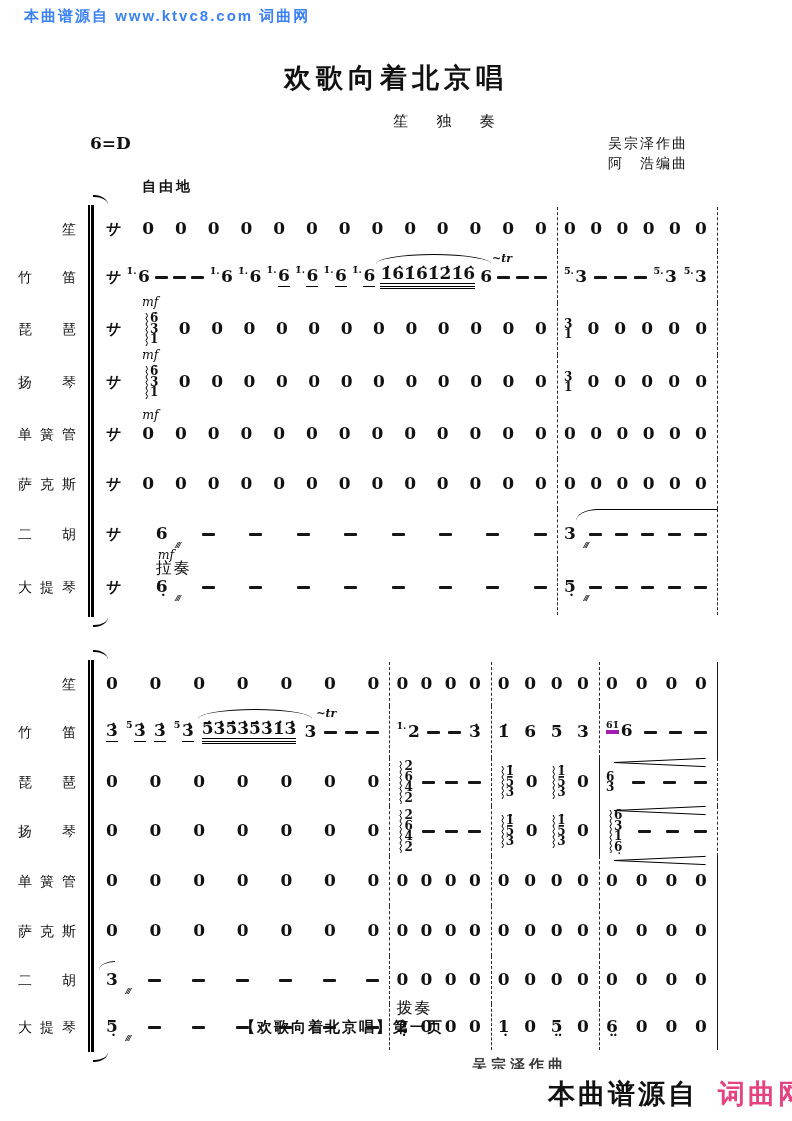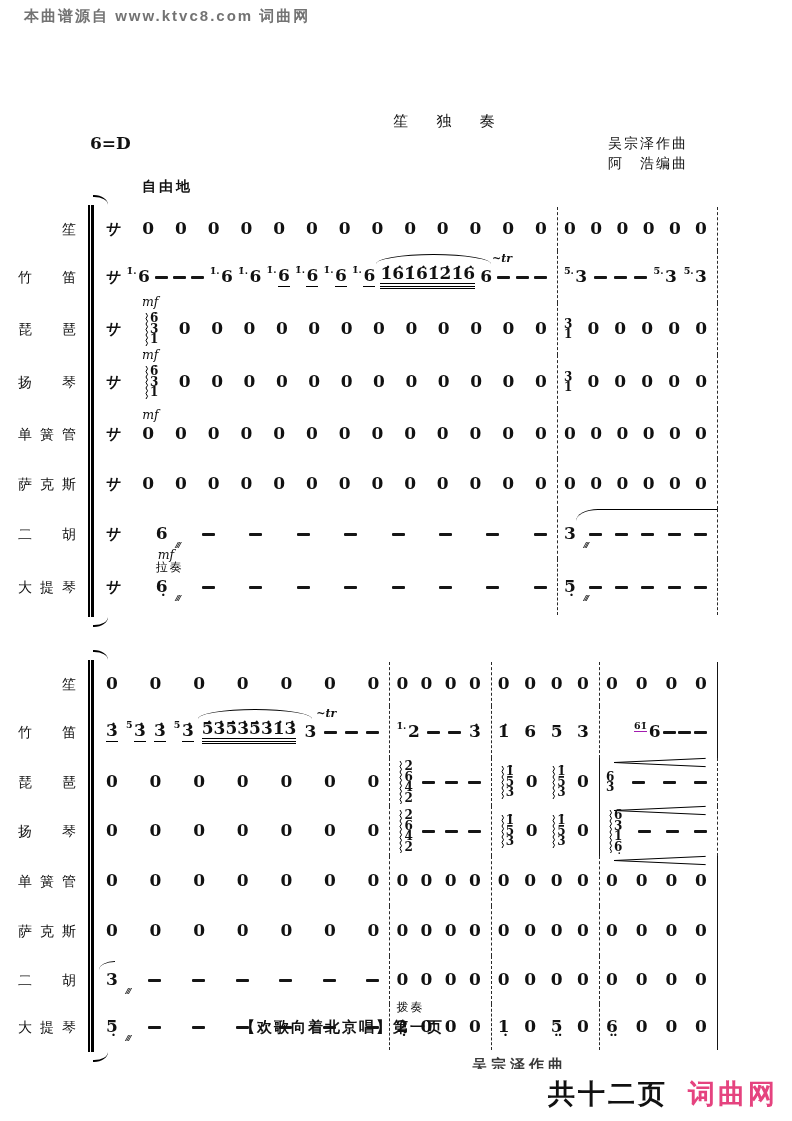--- a/index.html
+++ b/index.html
@@ -25,48 +25,49 @@
   .bar{position:relative;display:flex;align-items:center;justify-content:space-between;
        padding:0 10px 0 6px;box-sizing:border-box;height:100%;}
   .bl-d{border-right:1.5px dashed #2a2a2a;}
   .bl-s{border-right:1.5px solid #151515;}
   
   .tok{position:relative;display:inline-flex;align-items:center;line-height:1.05;
        font-family:"DejaVu Serif","Liberation Serif",serif;font-weight:700;font-size:17px;}
   .tok .main{display:inline-flex;align-items:baseline;position:relative;}
   .pre .nn{font-family:"Liberation Sans",sans-serif;font-size:15px;display:inline-block;transform:skewX(-10deg);}
   .grace{font-size:9.5px;transform:translateY(-8px);margin-right:1.5px;white-space:nowrap;}
-  .gul{border-bottom:1px solid #a21caf;margin-left:28px;}
+  .gul{border-bottom:4px solid #a21caf;}
   .ul{display:inline-block;border-bottom:1.3px solid #000;padding-bottom:1.6px;line-height:1;}
   .dash{display:inline-block;width:13px;height:3px;background:#161616;border-radius:1px;}
   .trem{position:absolute;right:-12px;bottom:-5px;font-size:8px;font-style:italic;font-weight:700;letter-spacing:-1.5px;}
   .trm{position:absolute;top:-15px;right:-20px;font-size:11px;font-style:italic;font-weight:700;
        font-family:"DejaVu Serif",serif;}
   .ann-a{position:absolute;top:-17px;left:0;white-space:nowrap;}
   .ann-b{position:absolute;bottom:-18px;left:2px;white-space:nowrap;}
   .dyn{font-style:italic;font-size:12.5px;font-family:"DejaVu Serif","Liberation Serif",serif;font-weight:400;}
-  .cjk{font-style:normal;font-size:12px;letter-spacing:2px;font-family:Liberation Sans, sans-serif;font-weight:400;}
+  .cjk{font-style:normal;font-size:16px;letter-spacing:2px;font-family:Liberation Mono, monospace;font-weight:400;}
   .stack{display:inline-flex;flex-direction:column;align-items:center;font-size:12px;line-height:10.5px;font-weight:700;}
   .arp{margin-right:1px;flex:none;}
   .tokarc{position:absolute;top:-11px;left:-4px;right:-16px;height:9px;
           border-top:1.3px solid #000;border-radius:50% 50% 0 0/100% 100% 0 0;}
   .tiein{position:absolute;top:-10px;left:-7px;width:16px;height:9px;border-top:1.5px solid #000;border-top-left-radius:16px 9px;}
   .bararc{position:absolute;left:18px;right:0;top:0;height:12px;border-top:1.4px solid #000;border-top-left-radius:22px 12px;}
   .cresc{position:absolute;left:12%;right:2%;bottom:-10px;height:11px;width:auto;}
   
   .footer-left{position:absolute;top:1018px;left:240px;font-size:15px;font-weight:700;letter-spacing:2px;}
   .pages{position:absolute;top:1056px;left:472px;height:13px;overflow:hidden;font-size:15px;font-weight:700;letter-spacing:4px;color:#3a3a3a;}
   .wm-bottom{position:absolute;top:1076px;left:548px;font-size:27px;font-weight:700;letter-spacing:3px;white-space:nowrap;}
   .wm-bottom .site{margin-left:20px;}
 </style>
 </head>
 <body>
 
 <div class="page">
-  <div class="wm-top" style="color: #737373;">本曲谱源自 www.ktvc8.com 词曲网</div>
+  <div class="wm-top" style="color: #3b82f6;">本曲谱源自 www.ktvc8.com 词曲网</div>
+  <div class="title">欢歌向着北京唱</div>
   <div class="subtitle">笙 独 奏</div>
   <div class="keysig">6=D</div>
   <div class="credits">
     <div>吴宗泽作曲</div>
     <div>阿　浩编曲</div>
   </div>
   <div class="tempo">自由地</div>
 
   <div id="score">
       <div class="system" style="top: 207px;">
@@ -1754,15 +1755,15 @@
               </span>
             </div>
           </div>
         </div>
       </div>
     </div>
 
   <div class="footer-left">【欢歌向着北京唱】第一页</div>
   <div class="pages">吴宗泽作曲</div>
   <div class="wm-bottom">
-    <span>共十二页</span><span class="site" style="color: rgb(229, 67, 127);">词曲网</span>
+    <span>本曲谱源自</span><span class="site" style="color: rgb(229, 67, 127);">词曲网</span>
   </div>
 </div>
 
 </body></html>

